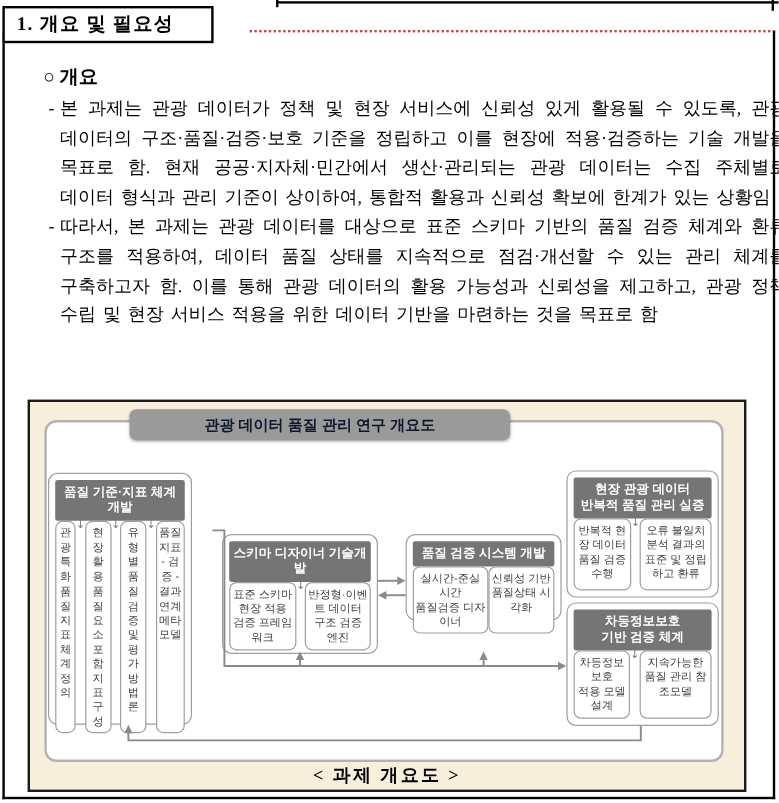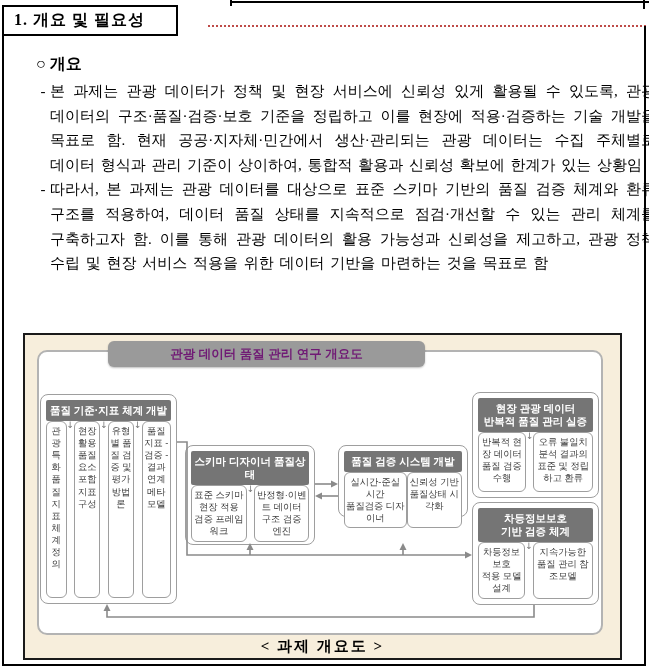--- a/index.html
+++ b/index.html
@@ -24,21 +24,21 @@
   .bullet .marker{width:14px;flex:0 0 14px;font-size:15px;line-height:24.6px;text-align:center;}
   .bullet .btxt{flex:1;font-size:15px;line-height:24.6px;text-align:justify;word-spacing:2px;
                 word-break:keep-all;}
   
   .panel{position:absolute;left:23px;top:333px;width:599px;height:327px;background:#F7EEDC;
          border:2px solid #1a1a1a;box-sizing:border-box;
          font-family:"Liberation Sans","DejaVu Sans",sans-serif;}
   .canvas{position:absolute;left:12px;top:15px;width:566px;height:285px;background:#fff;
           border:2px solid #b3b3b3;border-radius:10px;box-sizing:border-box;}
   .pill{position:absolute;left:83px;top:6px;width:317px;height:26px;background:#9A9A9A;border-radius:6px;
-        color:#701a75;font-weight:bold;font-size:12.5px;display:flex;align-items:center;justify-content:center;
+        color:#0f172a;font-weight:bold;font-size:12.5px;display:flex;align-items:center;justify-content:center;
         box-shadow:0 1px 2px rgba(0,0,0,.25);}
   .col{position:absolute;background:#fff;border:1.5px solid #9E9E9E;border-radius:8px;box-sizing:border-box;
        padding:5px;display:flex;flex-direction:column;}
   .col-header{background:#757575;color:#fff;font-weight:bold;font-size:10.5px;line-height:1.25;
               text-align:center;border-radius:2px;padding:4px 1px;white-space:pre-line;flex:0 0 auto;}
   .col-stack{flex:1;display:flex;flex-direction:row;justify-content:space-evenly;align-items:stretch;}
   .dbox{background:#fff;border:1px solid #9E9E9E;border-radius:6px;color:#3c3c3c;font-size:9.3px;
         line-height:1.3;text-align:center;padding:3px 1px;white-space:pre-line;}
   .darrow{color:#777;font-size:9px;line-height:8px;height:8px;text-align:center;
           font-family:"DejaVu Sans",sans-serif;}
@@ -71,39 +71,39 @@
     <div class="bullet">
       <div class="marker">-</div>
       <div class="btxt">따라서, 본 과제는 관광 데이터를 대상으로 표준 스키마 기반의 품질 검증 체계와 환류 구조를 적용하여, 데이터 품질 상태를 지속적으로 점검·개선할 수 있는 관리 체계를 구축하고자 함. 이를 통해 관광 데이터의 활용 가능성과 신뢰성을 제고하고, 관광 정책 수립 및 현장 서비스 적용을 위한 데이터 기반을 마련하는 것을 목표로 함</div>
     </div>
   </div>
 
   <div class="panel">
     <div class="canvas"></div>
     <div class="pill">관광 데이터 품질 관리 연구 개요도</div>
 
-    <div class="col" style="left:15px;top:59px;width:137px;height:210px;">
+    <div class="col" style="left:15px;top:59px;width:120px;height:210px;">
       <div class="col-header">품질 기준·지표 체계 개발</div>
       <div class="col-stack">
         <div class="dbox">관광 특화 품질
 지표 체계 정의</div>
         <div class="darrow">↓</div>
         <div class="dbox">현장 활용 품질 요소
 포함 지표 구성</div>
         <div class="darrow">↓</div>
         <div class="dbox">유형별 품질 검증 및
 평가 방법론</div>
         <div class="darrow">↓</div>
         <div class="dbox">품질 지표 - 검증 - 결과
 연계 메타모델</div>
       </div>
     </div>
 
     <div class="col" style="left:160px;top:110px;width:130px;height:100px;">
-      <div class="col-header">스키마 디자이너 품질상태</div>
+      <div class="col-header">스키마 디자이너 기술개발</div>
       <div class="col-stack">
         <div class="dbox">표준 스키마 현장 적용
 검증 프레임워크</div>
         <div class="darrow">↓</div>
         <div class="dbox">반정형·이벤트 데이터
 구조 검증 엔진</div>
       </div>
     </div>
 
     <div class="col" style="left:313px;top:110px;width:130px;height:72px;">

